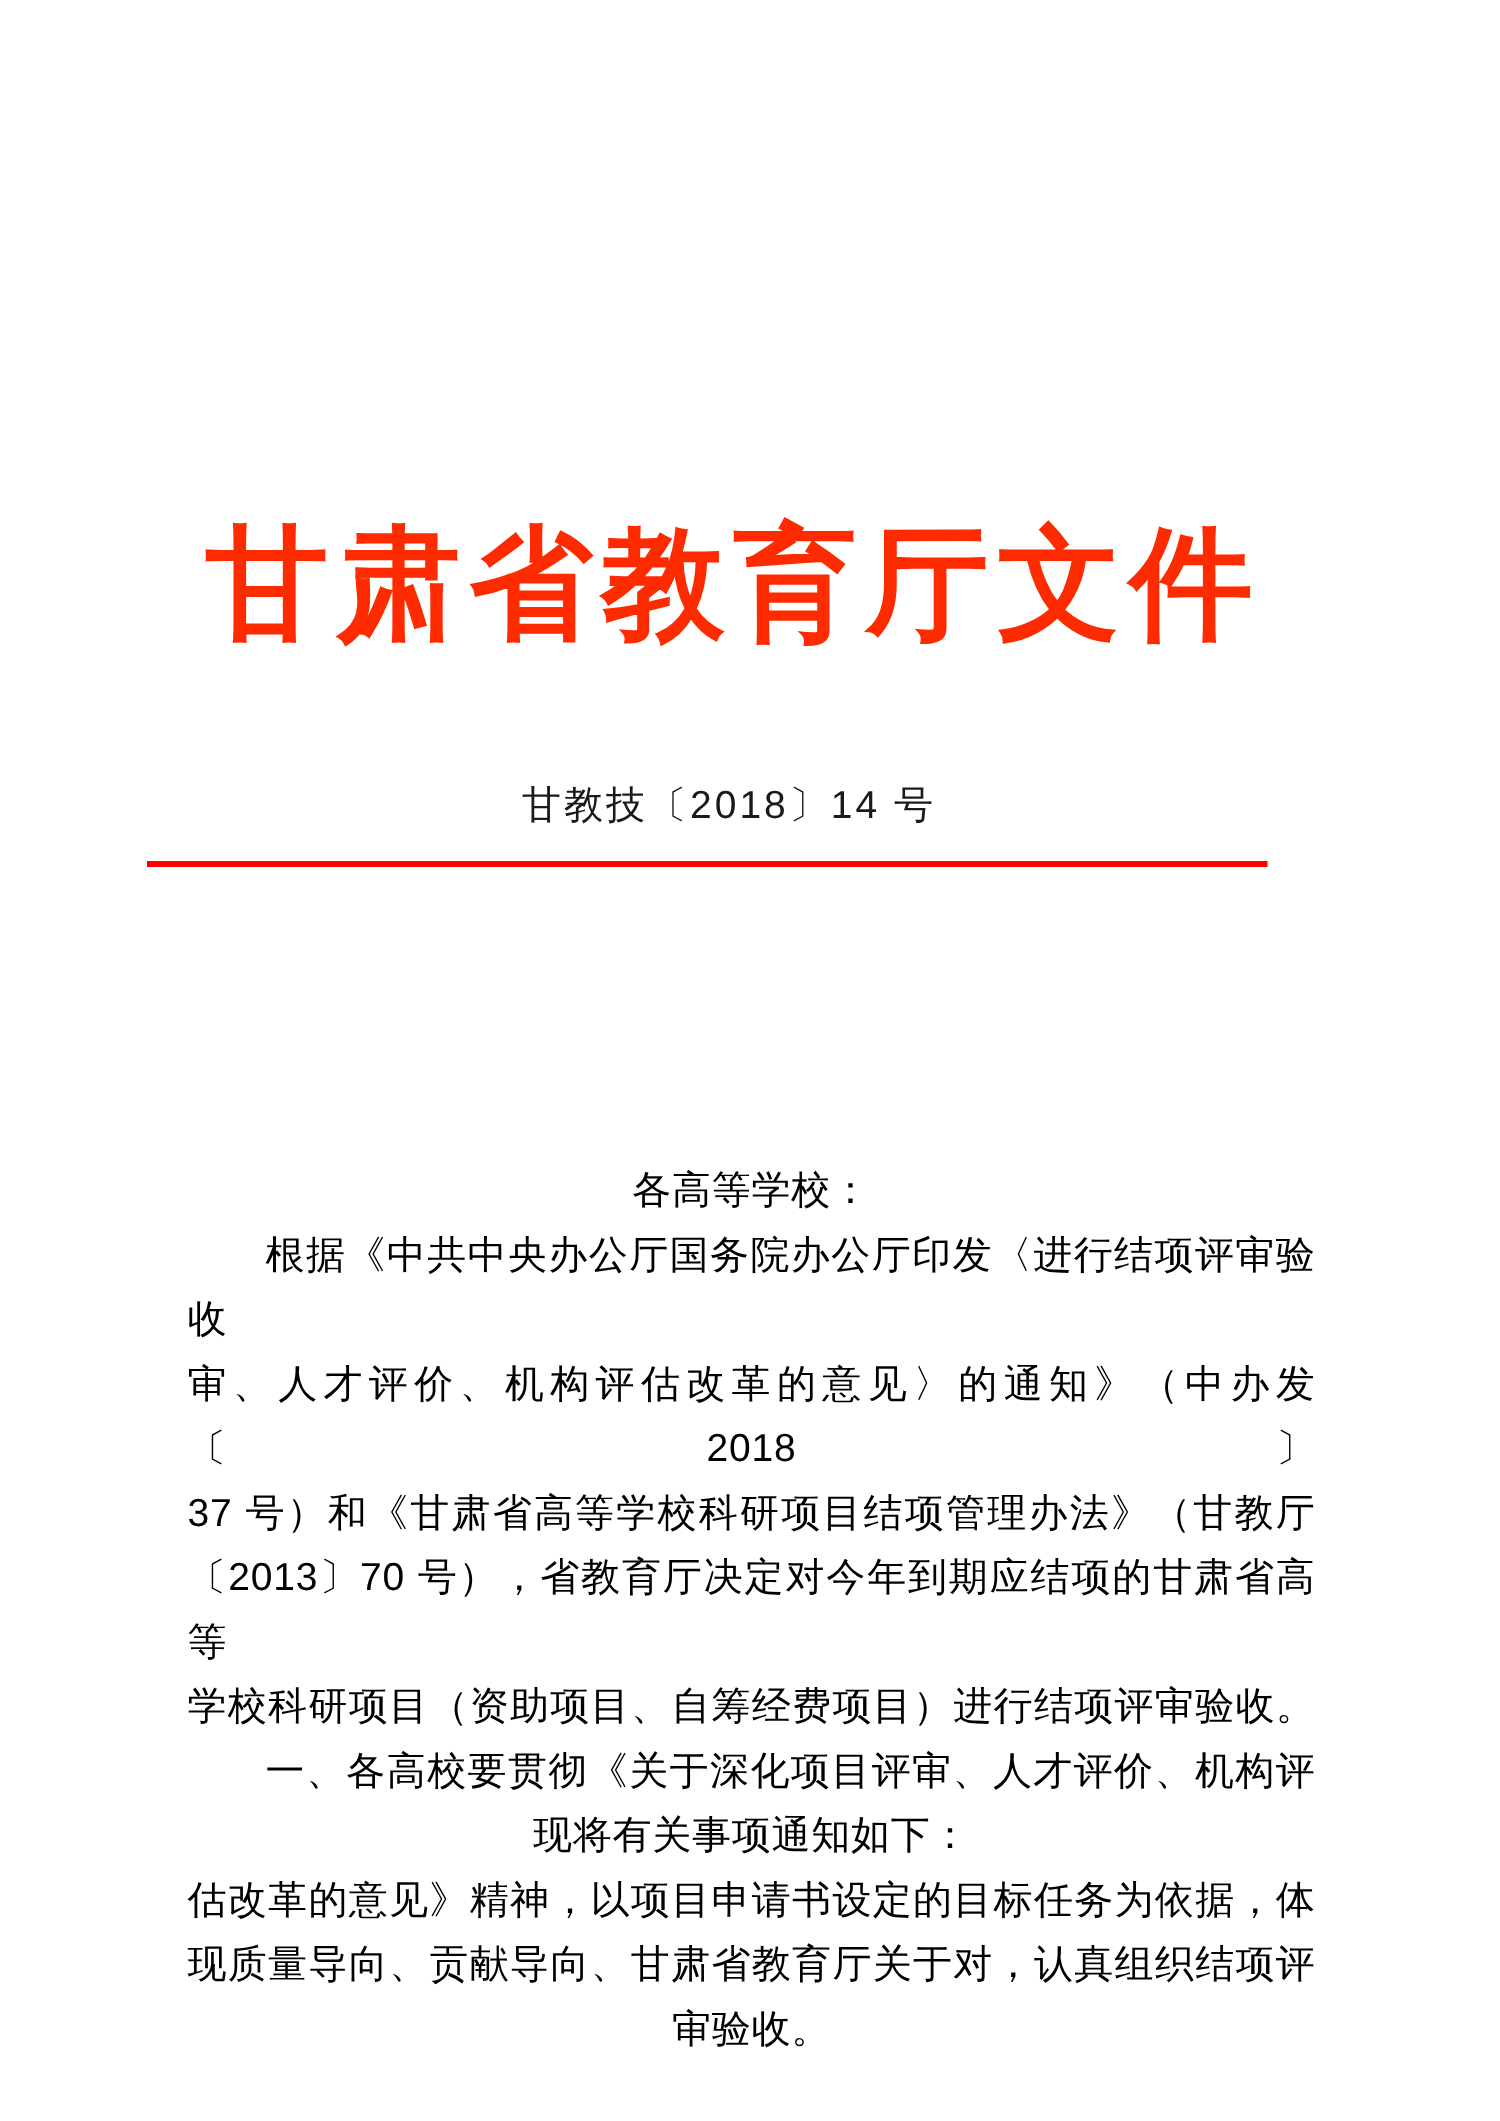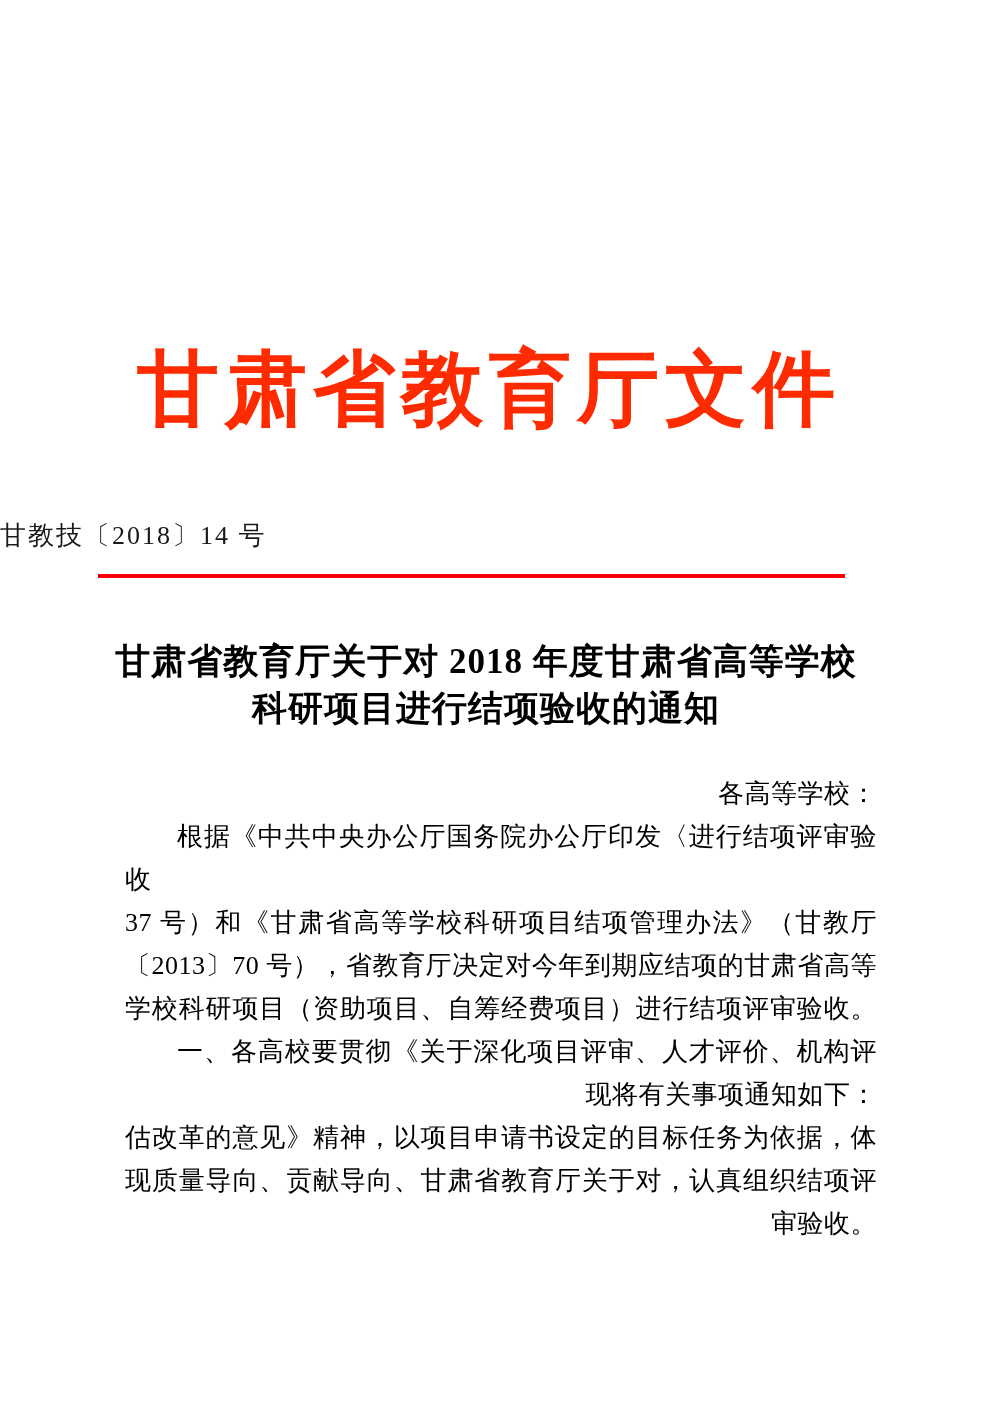--- a/index.html
+++ b/index.html
@@ -6,21 +6,21 @@
     margin: 0;
     padding: 0;
     background: #ffffff;
   }
   .page {
     position: relative;
     width: 972px;
     height: 1414px;
     background: #ffffff;
     overflow: hidden;
-    font-family: Liberation Serif, serif;
+    font-family: Liberation Sans, sans-serif;
     color: #000000;
   }
   
   .agency-title {
     position: absolute;
     top: 345px;
     left: 0;
     width: 100%;
     text-align: center;
     font-size: 82px;
@@ -30,20 +30,21 @@
     text-indent: 6px;
     color: #ff2b00;
     white-space: nowrap;
   }
   
   .doc-number {
     position: absolute;
     top: 519px;
     left: 0;
     width: 100%;
+    text-align: center;
     font-size: 26px;
     line-height: 34px;
     color: #1a1a1a;
     letter-spacing: 2px;
   }
   
   .red-line {
     position: absolute;
     top: 574px;
     left: 98px;
@@ -68,21 +69,21 @@
     position: absolute;
     top: 772px;
     left: 125px;
     width: 752px;
     font-size: 26px;
     line-height: 43px;
     letter-spacing: 0.5px;
   }
   .doc-body .line {
     min-height: 43px;
-    text-align: right;
+    text-align: center;
   }
   .doc-body .line.ind {
     text-indent: 2em;
   }
   .doc-body .line.j {
     text-align: justify;
     text-align-last: justify;
     text-justify: inter-character;
   }
 </style>
@@ -90,28 +91,25 @@
 <body>
 
 <div class="page">
 
   <div class="agency-title">甘肃省教育厅文件</div>
 
   <div class="doc-number">甘教技〔2018〕14 号</div>
 
   <div class="red-line"></div>
 
-  <div class="notice-title">
-    <div>甘肃省教育厅关于对 2018 年度甘肃省高等学校</div>
-    <div>科研项目进行结项验收的通知</div>
-  </div>
 
   <div class="doc-body">
     <div class="line">各高等学校：</div>
     <div class="line ind j">根据《中共中央办公厅国务院办公厅印发〈进行结项评审验收</div>
+    <div class="line j">审、人才评价、机构评估改革的意见〉的通知》（中办发〔2018〕</div>
     <div class="line j">37 号）和《甘肃省高等学校科研项目结项管理办法》（甘教厅</div>
     <div class="line j">〔2013〕70 号），省教育厅决定对今年到期应结项的甘肃省高等</div>
     <div class="line j">学校科研项目（资助项目、自筹经费项目）进行结项评审验收。</div>
     <div class="line ind j">一、各高校要贯彻《关于深化项目评审、人才评价、机构评</div>
     <div class="line">现将有关事项通知如下：</div>
     <div class="line j">估改革的意见》精神，以项目申请书设定的目标任务为依据，体</div>
     <div class="line j">现质量导向、贡献导向、甘肃省教育厅关于对，认真组织结项评</div>
     <div class="line">审验收。</div>
   </div>
 

